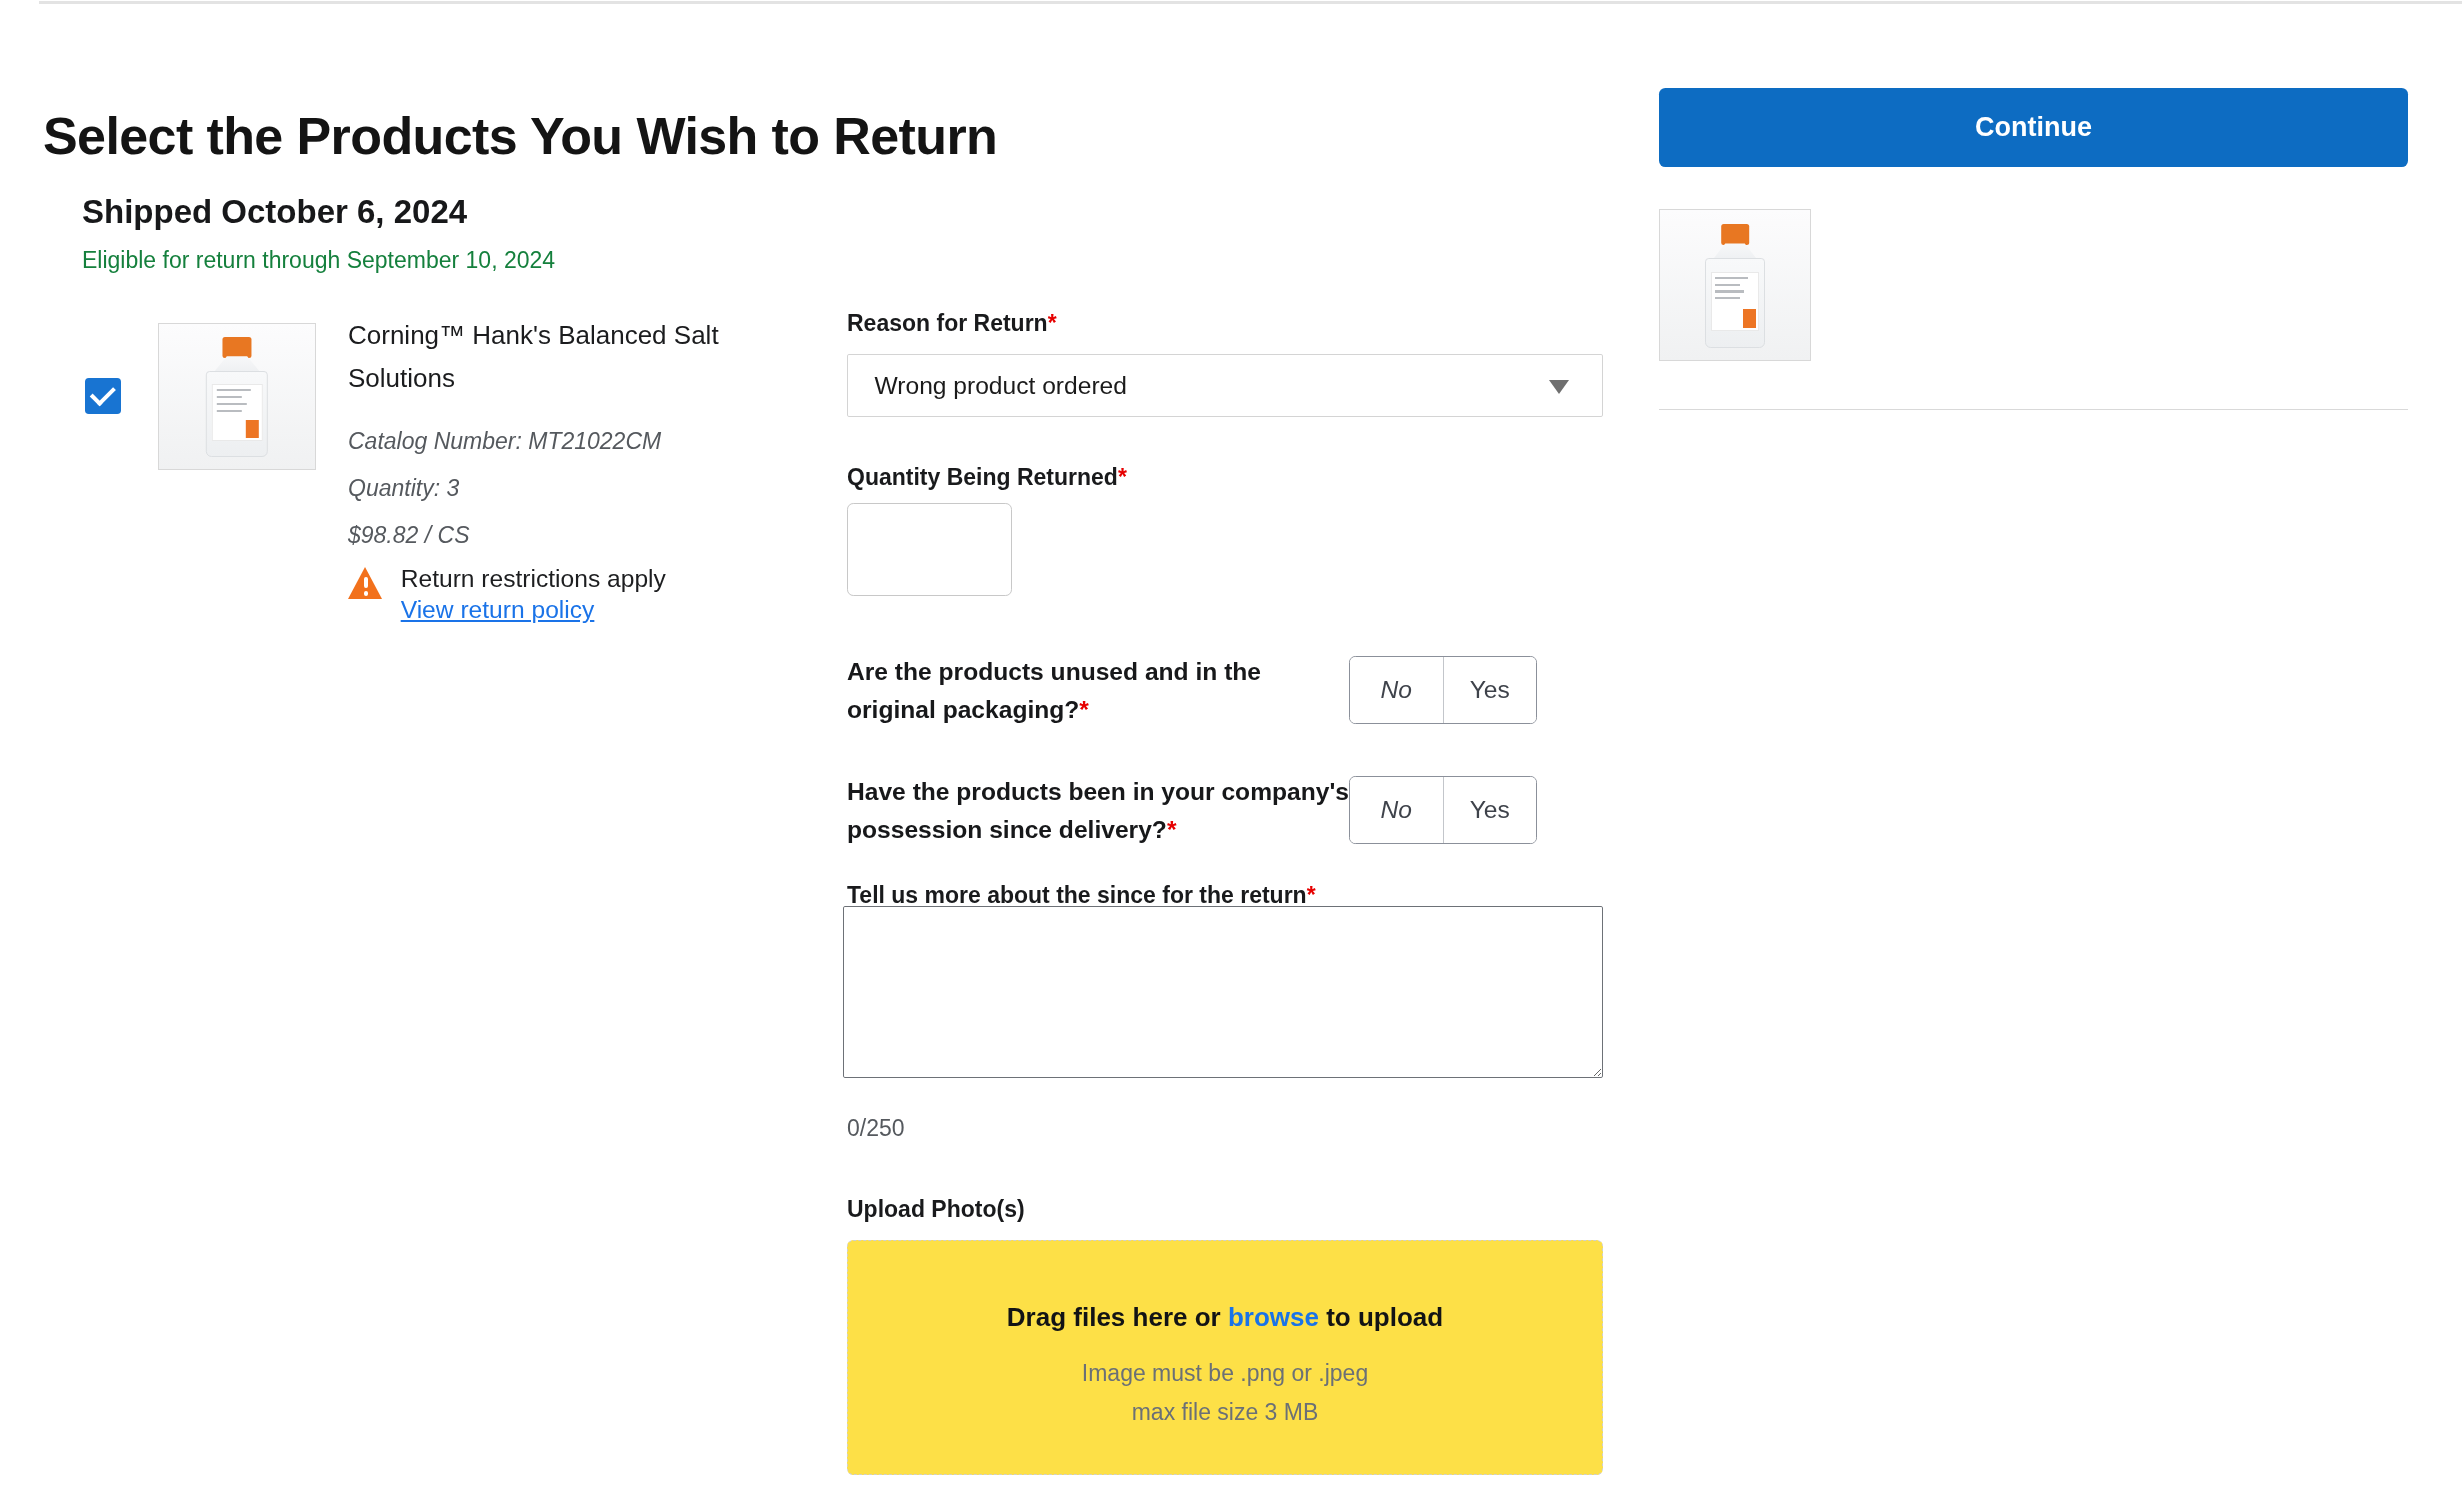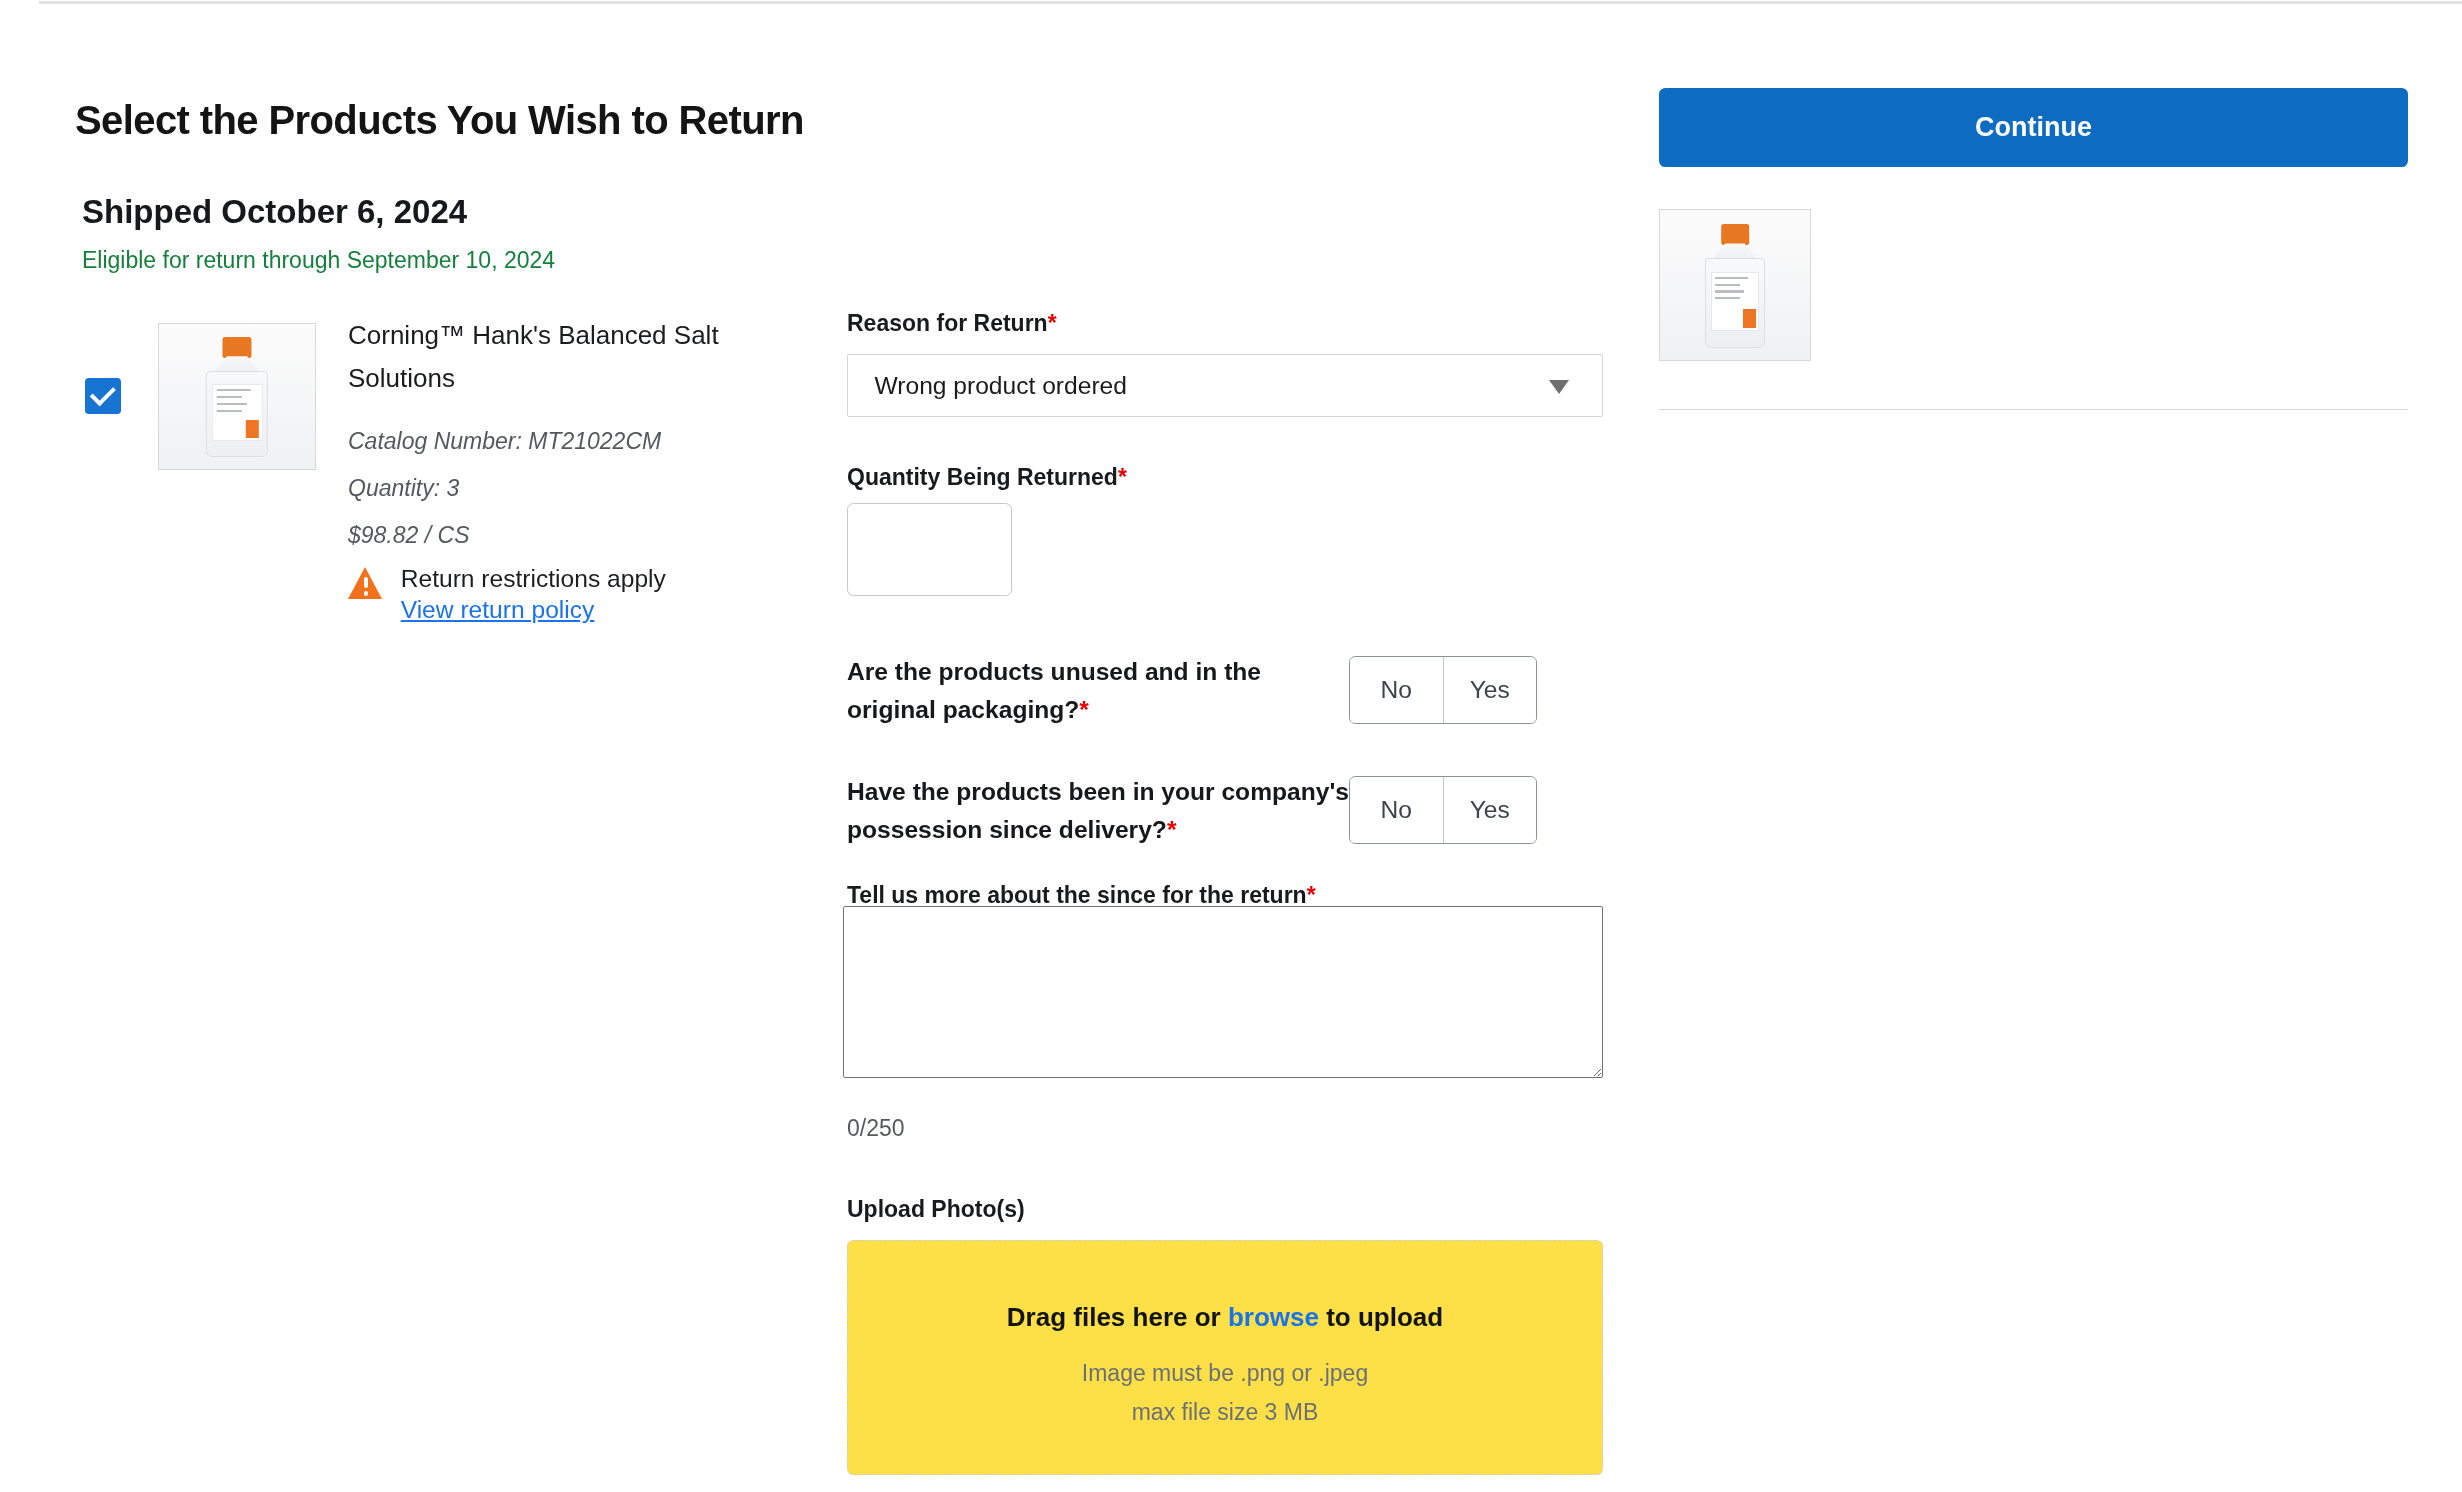--- a/index.html
+++ b/index.html
@@ -2,21 +2,21 @@
 <html style="font-size:10px"><head>
 <meta charset="utf-8">
 <style>
   html,body{margin:0;padding:0;background:#fff;}
   body{
     width:2462px;height:1492px;position:relative;overflow:hidden;
     font-family:"Liberation Sans","DejaVu Sans",sans-serif;
     -webkit-font-smoothing:antialiased;color:#1c1c1c;
   }
   .top-rule{position:absolute;left:39px;right:0;top:1.3px;height:2.5px;background:#e3e3e3;}
-  .page-title{position:absolute;left:43px;top:71px;font-size:40px;font-weight:700;color:#141414;letter-spacing:-0.6px;margin-left:32px;}
+  .page-title{position:absolute;left:43px;top:71px;font-size:52px;font-weight:700;color:#141414;letter-spacing:-0.6px;}
 
   
   .ship-head{position:absolute;left:82px;top:193px;font-size:33px;font-weight:700;color:#17181a;}
   .ship-sub{position:absolute;left:82px;top:247px;font-size:23px;color:#15803d;}
 
   
   .checkbox{position:absolute;left:85px;top:378px;width:36px;height:36px;background:#1874d2;border-radius:3.8px;display:flex;align-items:center;justify-content:center;cursor:pointer;}
   .check-mark{width:19px;height:9.5px;border-left:4.4px solid #fff;border-bottom:4.4px solid #fff;transform:rotate(-45deg) translate(1.3px,-2.5px);}
 
   .tile{border:1.3px solid #d8d8d8;background:linear-gradient(180deg,#fcfcfd 0%,#f0f1f2 100%);position:absolute;}
@@ -55,21 +55,21 @@
   .caret{position:absolute;right:33px;top:50%;margin-top:-5.7px;width:0;height:0;border-left:10.7px solid transparent;border-right:10.7px solid transparent;border-top:14px solid #6f6f6f;}
   .lbl-qty{top:464px;}
   .qty-input{position:absolute;left:0;top:503px;width:165px;height:93px;border:1.3px solid #c8c8c8;border-radius:6.3px;box-sizing:border-box;font-size:25px;padding:0 15px;font-family:inherit;color:#1b1b1b;outline:none;background:#fff;}
   .question{position:absolute;left:0;width:505px;font-size:24.6px;font-weight:700;color:#17181a;line-height:38px;}
   .q1{top:653px;}
   .q2{top:773px;}
   .toggle{position:absolute;left:502px;width:188px;height:68px;border:1.9px solid #8b909a;border-radius:6.3px;background:#fff;box-sizing:border-box;display:flex;overflow:hidden;}
   .t1{top:656px;}
   .t2{top:776px;}
   .toggle .opt{flex:1;display:flex;align-items:center;justify-content:center;font-size:24.6px;color:#3f434b;cursor:pointer;background:#fff;}
-  .toggle .opt.no{border-right:1.3px solid #c3c6cb;}
+  .toggle .opt.no{border-right:1.3px solid #c3c6cb;font-style:italic;}
   .lbl-tell{top:882px;}
   .tell-area{position:absolute;left:-3.8px;top:906px;width:760px;height:172px;border:1.9px solid #6d7177;border-radius:1.9px;box-sizing:border-box;font-family:inherit;font-size:24px;padding:12.6px 16.4px;color:#1b1b1b;resize:both;outline:none;background:#fff;}
   .counter{position:absolute;left:0;top:1115px;font-size:23px;color:#55595e;}
   .lbl-upload{top:1196px;}
   .dropzone{position:absolute;left:0;top:1240px;width:756px;height:235px;border:1.9px dashed #cfcfcf;border-radius:6.3px;box-sizing:border-box;text-align:center;cursor:pointer;background:#fde047;}
   .drop-main{margin-top:61px;font-size:26px;font-weight:700;color:#121315;}
   .browse{color:#1a73e8;cursor:pointer;}
   .drop-hint{font-size:23px;color:#6b7076;margin-top:26.5px;}
   .drop-hint + .drop-hint{margin-top:12.6px;}
 

